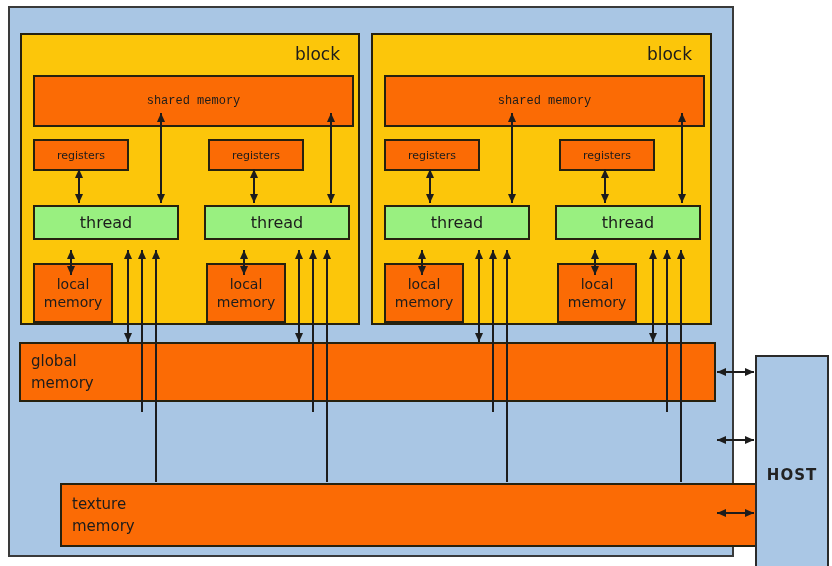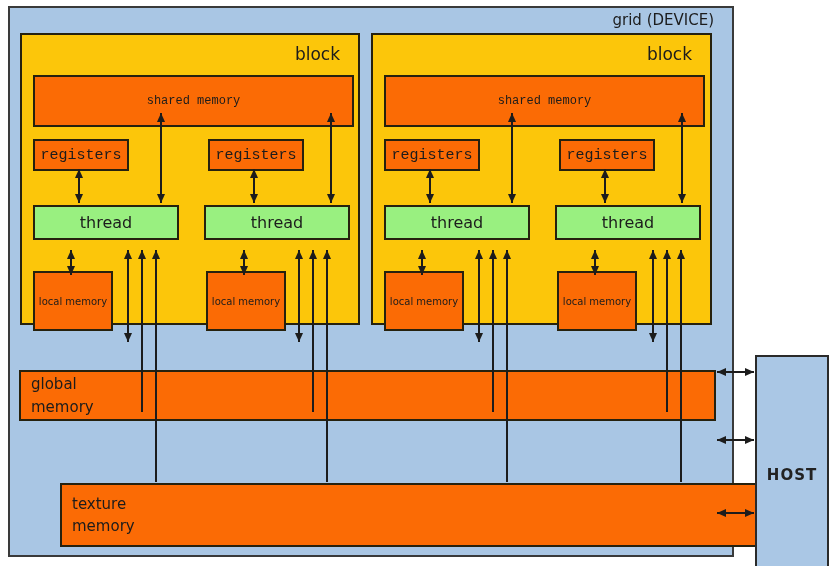--- a/index.html
+++ b/index.html
@@ -37,60 +37,59 @@
   }
   .block-1{left:20px;}
   .block-2{left:371px;width:341px;}
   .block-label{top:9px;right:18px;font-size:17px;}
   .obox{
     background:var(--memory-fill);
     border:2px solid var(--border);
     display:flex;align-items:center;justify-content:center;text-align:center;
   }
   .shared{left:11px;top:40px;width:321px;height:52px;font-size:12px;font-family:Liberation Mono, monospace;}
-  .reg{top:104px;width:96px;height:32px;font-size:15px;font-family:Liberation Mono, monospace;}
+  .reg{top:104px;width:96px;height:32px;font-size:11px;}
   .reg-1{left:11px;}
   .reg-2{left:186px;}
   .thread{
     top:170px;width:146px;height:35px;font-size:16px;
     background:var(--thread-fill);
     border:2px solid var(--border);
     display:flex;align-items:center;justify-content:center;
   }
   .thread-1{left:11px;}
   .thread-2{left:182px;}
-  .local{left:11px;top:236px;width:80px;height:60px;font-size:10px;line-height:1.3;padding:0 2px;}
+  .local{left:11px;top:228px;width:80px;height:60px;font-size:14px;line-height:1.3;padding:0 2px;}
   .local-2{left:184px;}
   .membar{
     left:19px;width:697px;
     background:var(--memory-fill);
     border:2px solid var(--border);
     display:flex;align-items:center;
   }
-  .membar-global{top:342px;height:51px;margin-top:28px;}
+  .membar-global{top:342px;height:60px;}
   .membar-constant{top:413px;height:59px;}
   .membar-texture{top:483px;height:64px;margin-left:41px;}
   .membar-label{margin-left:10px;width:92px;font-size:15px;line-height:1.5;}
   .host{
     left:755px;top:355px;width:74px;height:240px;
     background:var(--host-fill);
     border:2px solid #2a2a2a;
     display:flex;align-items:center;justify-content:center;
     font-size:15px;font-weight:bold;letter-spacing:1px;color:#222;
   }
   svg.arrows{left:0;top:0;pointer-events:none;}
   svg.arrows line{stroke:var(--line);stroke-width:2;}
 </style>
 </head>
 <body>
 
 <div class="canvas">
 
   <div class="abs device"></div>
-  <div class="abs device-label">grid (DEVICE)</div>
 
   <div class="abs block block-1">
     <div class="abs block-label">block</div>
     <div class="abs obox shared">shared memory</div>
     <div class="abs obox reg reg-1">registers</div>
     <div class="abs obox reg reg-2">registers</div>
     <div class="abs thread thread-1">thread</div>
     <div class="abs thread thread-2">thread</div>
     <div class="abs obox local local-1">local memory</div>
     <div class="abs obox local local-2">local memory</div>

